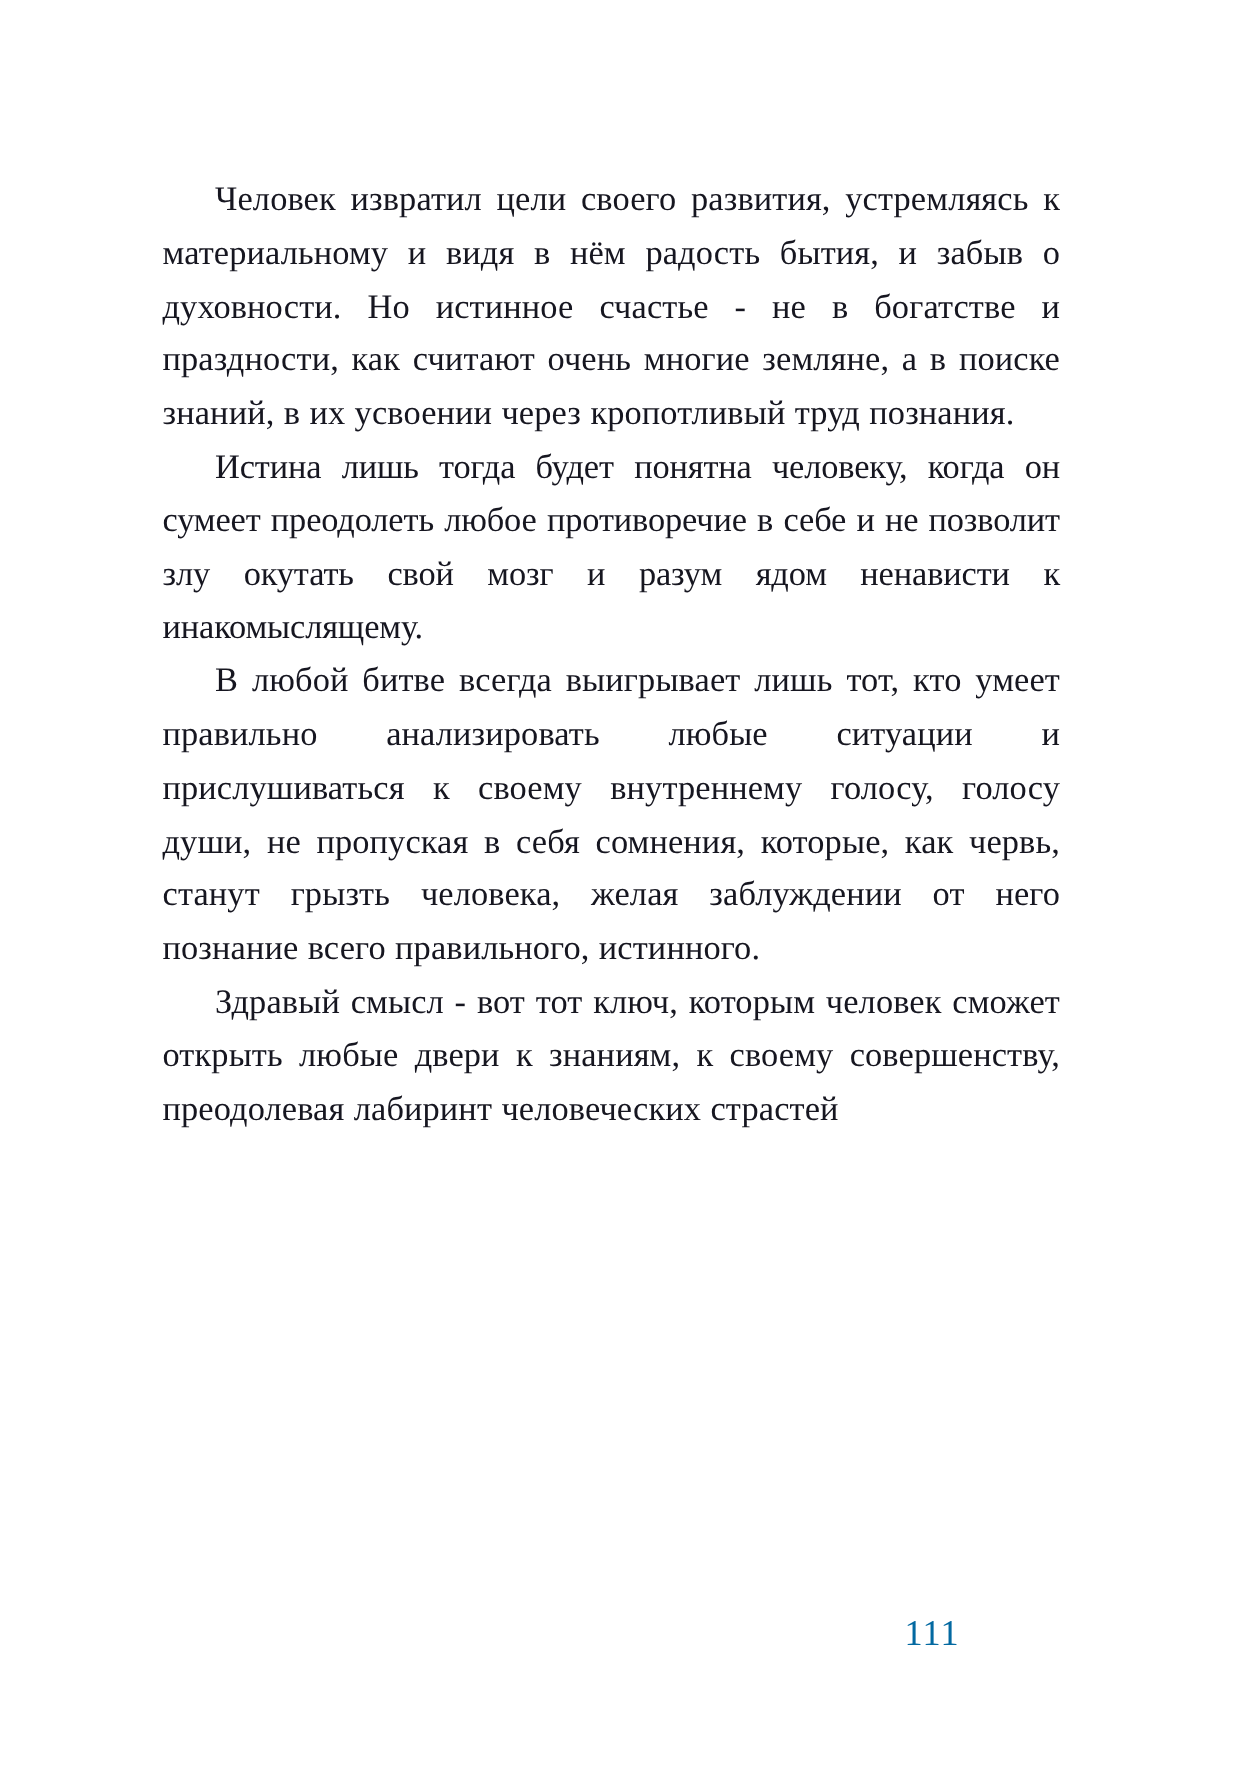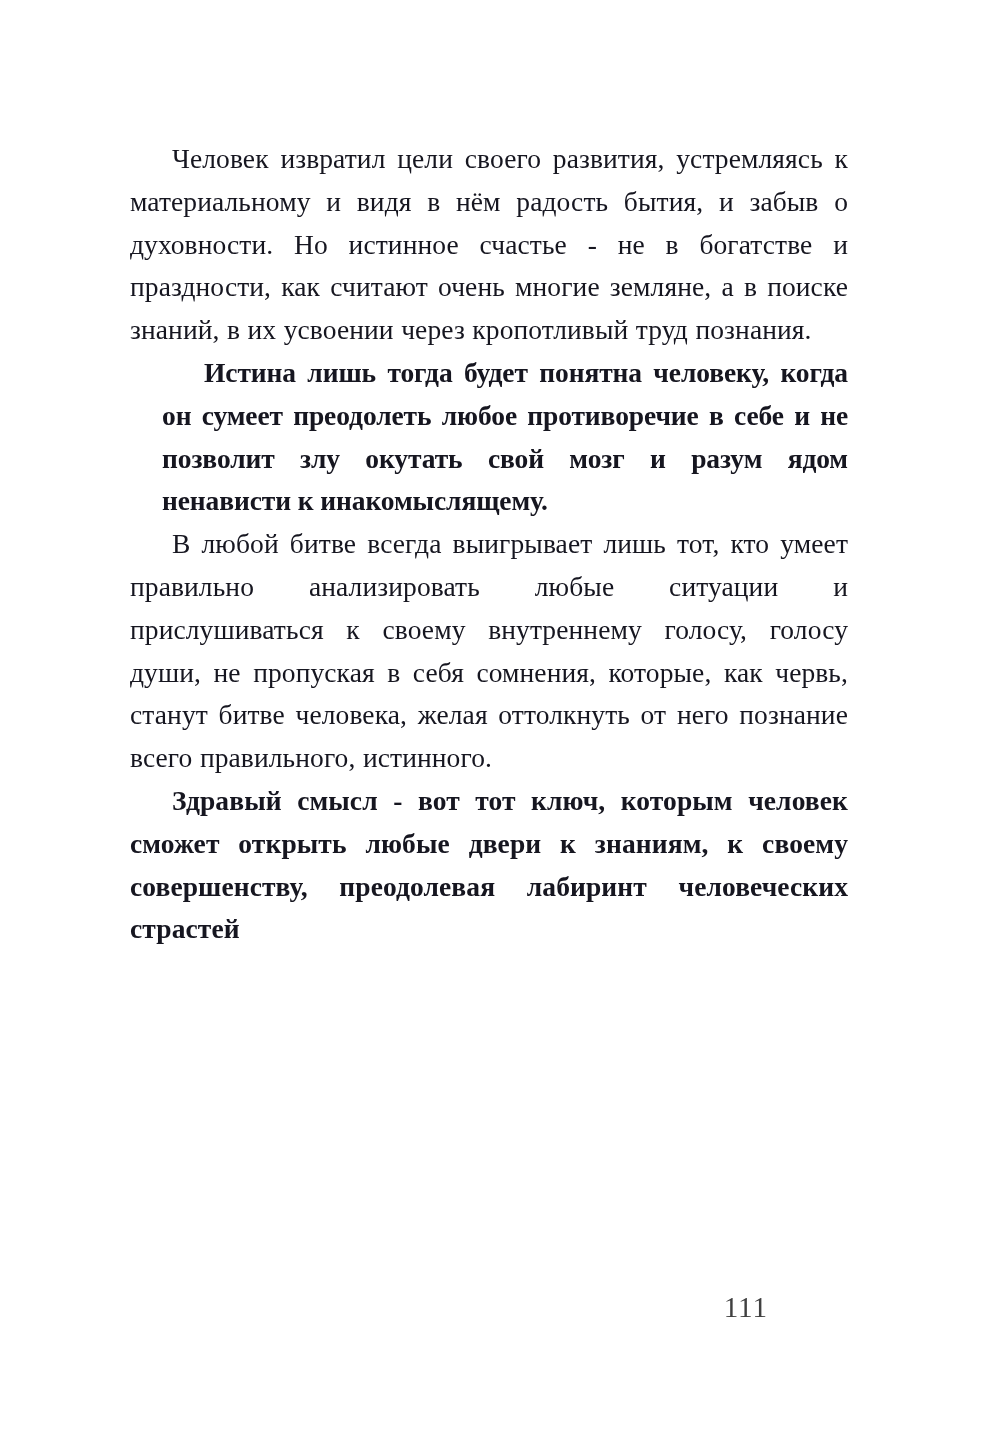--- a/index.html
+++ b/index.html
@@ -33,50 +33,48 @@
     color: #161620;
     text-align: justify;
     text-indent: 42px;
     hyphens: manual;
     -webkit-hyphens: manual;
     letter-spacing: 0.1px;
     word-spacing: 0.5px;
   }
 
   .para.bold {
-    font-weight: bold;
+    font-weight: normal;
     letter-spacing: -0.1px;
     word-spacing: 0px;
-    margin-left: 32px;
   }
 
   
   .para:last-child {
     text-align: justify;
-    font-weight: bold;
   }
 
   .page-number {
     position: absolute;
     right: 104px;
     top: 1290px;
     font-family: "Liberation Serif", "DejaVu Serif", serif;
     font-size: 29px;
     line-height: 34px;
-    color: #404040;
+    color: #0369a1;
     letter-spacing: 1px;
   }
 </style>
 </head>
 <body>
 
 <div class="page">
 
   <div class="text-block">
     <p class="para">Человек извратил цели своего развития, устремляясь к материальному и видя в нём радость бытия, и забыв о духовности. Но истинное счастье - не в богатстве и праздности, как считают очень многие земляне, а в поиске знаний, в их усвоении через кропотливый труд познания.</p>
     <p class="para bold">Истина лишь тогда будет понятна человеку, когда он сумеет преодолеть любое противоречие в себе и не позволит злу окутать свой мозг и разум ядом ненависти к инакомыслящему.</p>
-    <p class="para">В любой битве всегда выигрывает лишь тот, кто умеет правильно анализировать любые ситуации и прислушиваться к своему внутреннему голосу, голосу души, не пропуская в себя сомнения, которые, как червь, станут битве человека, желая оттолкнуть от него познание всего правильного, истинного.</p>
+    <p class="para">В любой битве всегда выигрывает лишь тот, кто умеет правильно анализировать любые ситуации и прислушиваться к своему внутреннему голосу, голосу души, не пропуская в себя сомнения, которые, как червь, станут грызть человека, желая заблуждении от него познание всего правильного, истинного.</p>
     <p class="para">Здравый смысл - вот тот ключ, которым человек сможет  открыть любые двери к знаниям, к своему совершенству, преодолевая лабиринт человеческих страстей</p>
   </div>
 
   <div class="page-number">111</div>
 
 </div>
 
 </body></html>

